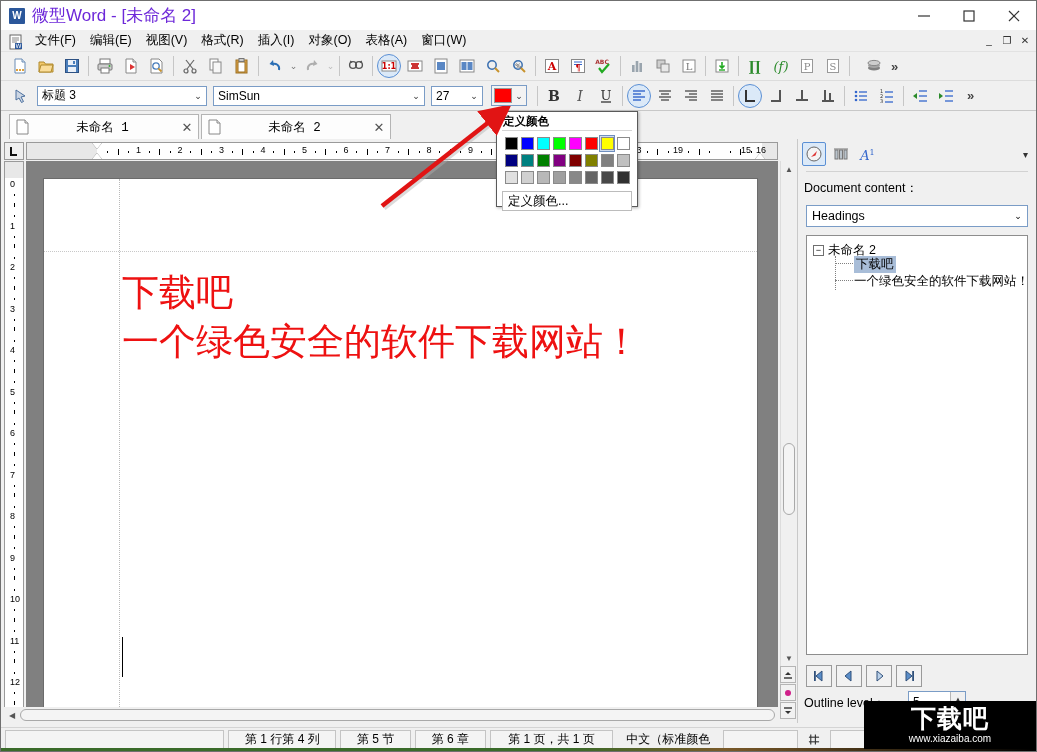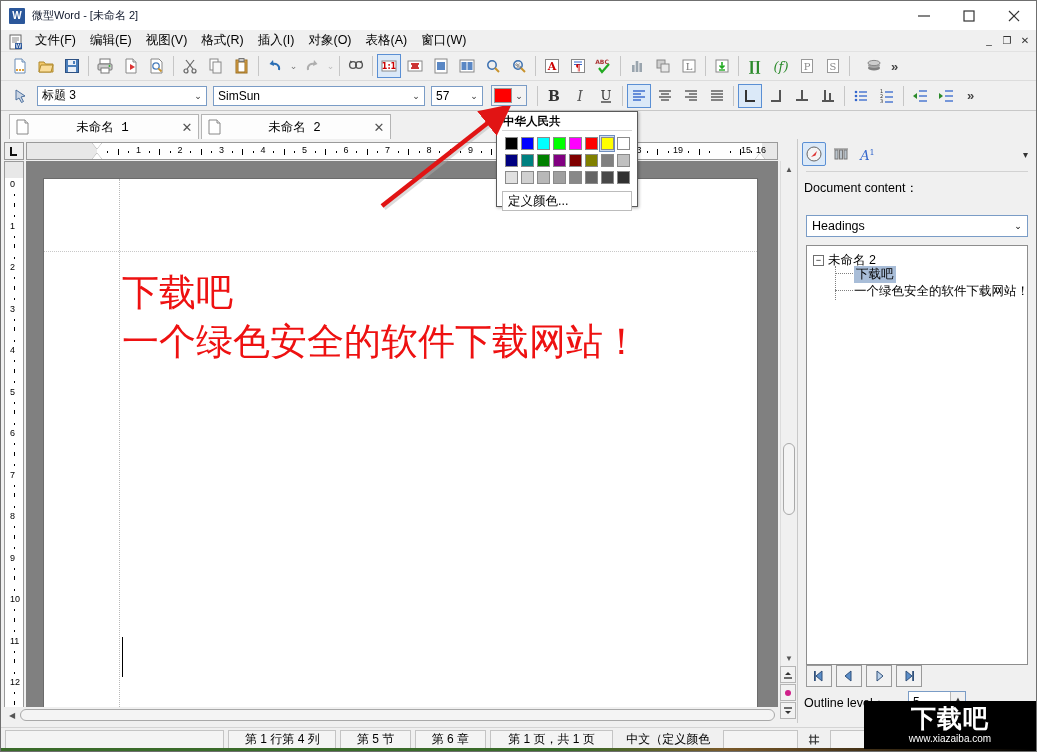--- a/index.html
+++ b/index.html
@@ -24,21 +24,21 @@
     position: absolute; left:0; top:0; width:1035px; height:29px;
     background:#ffffff;
     display:flex; align-items:center;
   }
   .title-icon {
     width:16px;height:16px;margin-left:8px;margin-right:7px;
     background:#2b579a; color:#fff; font-weight:bold; font-size:10px;
     display:flex;align-items:center;justify-content:center;
     border-radius:1px;
   }
-  .title-text { font-size:11px; color:#0f172a; }
+  .title-text { font-size:17px; color:#6d28d9; }
   .win-btns { position:absolute; right:0; top:0; display:flex; height:29px;}
   .win-btn { width:45px;height:29px;display:flex;align-items:center;justify-content:center;}
   .win-btn svg { display:block; }
 
   
   .menubar {
     position:absolute; left:0; top:29px; width:1035px; height:22px;
     background:#f0f0f0;
     display:flex; align-items:center;
     border-bottom:1px solid #e2e2e2;
@@ -56,21 +56,21 @@
     border-bottom:1px solid #dcdcdc;
   }
   .toolbar2 {
     position:absolute; left:0; top:80px; width:1035px; height:30px;
     background:#f0f0f0; display:flex; align-items:center;
     border-bottom:1px solid #c8c8c8;
   }
   .tb-btn {
     width:24px;height:24px; margin:0 1px;
     display:flex;align-items:center;justify-content:center;
-    border:1px solid transparent; border-radius:0;
+    border:1px solid transparent; border-radius:12px;
   }
   .tb-btn.active { border:1px solid #5a8fd4; background:#dbe9f8; }
   .tb-sep { width:1px;height:20px;background:#c6c6c6; margin:0 3px; }
   .tb-chev { font-size:13px;color:#444; padding:0 4px; font-weight:bold;}
   .tb-caret { font-size:9px; color:#777; width:11px; text-align:center;}
   .tb-caret.dim { color:#bbb; }
 
   
   .ico { width:18px;height:18px; display:block; }
 
@@ -200,21 +200,21 @@
     position:absolute; left:796px; top:138px; width:239px; height:584px;
     background:#f0f0f0; border-left:1px solid #c9c9c9;
   }
   .rp-toolbar { display:flex; align-items:center; height:30px; padding-left:4px; position:relative;}
   .rp-tb-btn { width:24px;height:24px; margin-right:3px;
                display:flex;align-items:center;justify-content:center;
                border:1px solid transparent;border-radius:2px;}
   .rp-tb-btn.active { border:1px solid #5a8fd4; background:#dbe9f8; }
   .rp-chev { position:absolute; right:8px; font-size:10px; color:#333;}
   .rp-rule { margin:2px 8px 0 8px; border-top:1px solid #d2d2d2;}
-  .rp-label { padding:8px 0 18px 6px; font-size:12.5px; }
+  .rp-label { padding:8px 0 8px 6px; font-size:12.5px; }
   .rp-combo {
     margin:0 8px; height:22px; background:#fff; border:1px solid #7a9cc6;
     display:flex;align-items:center; padding-left:5px; font-size:12.5px;
   }
   .rp-combo .cval{flex:1;}
   .rp-combo .carrow{width:18px;text-align:center;font-size:9px;}
   .rp-tree {
     margin:8px; height:420px; background:#fff; border:1px solid #8d8d8d;
     position:relative; overflow:hidden; font-size:12.5px;
   }
@@ -595,21 +595,21 @@
       <div class="cval">标题 3</div>
       <div class="carrow">⌄</div>
     </div>
 
     <div class="combo combo-font">
       <div class="cval">SimSun</div>
       <div class="carrow">⌄</div>
     </div>
 
     <div class="combo combo-size">
-      <div class="cval">57</div>
+      <div class="cval">27</div>
       <div class="carrow">⌄</div>
     </div>
 
     <div class="colorbtn">
       <div class="swatch"></div>
       <div class="carrow">⌄</div>
     </div>
 
     <div class="tb-sep" style="margin-left:10px"></div>
 
@@ -1048,40 +1048,40 @@
       </div>
     </div>
   </div>
 
   <div class="statusbar">
     <div class="sb-cell" style="width:224px"></div>
     <div class="sb-cell" style="width:110px">第 1 行第 4 列</div>
     <div class="sb-cell" style="width:72px">第 5 节</div>
     <div class="sb-cell" style="width:72px">第 6 章</div>
     <div class="sb-cell" style="width:126px">第 1 页，共 1 页</div>
-    <div class="sb-cell" style="width:104px;border:none;background:transparent">中文（定义颜色</div>
+    <div class="sb-cell" style="width:104px;border:none;background:transparent">中文（标准颜色</div>
     <div class="sb-cell" style="width:76px"></div>
     <div class="sb-cell" style="width:24px;border:none;background:transparent">
       <svg width="13" height="13" viewBox="0 0 13 13">
           <line x1="3" y1="1" x2="3" y2="12" stroke="#333" stroke-width="1.2"></line>
           <line x1="8" y1="1" x2="8" y2="12" stroke="#333" stroke-width="1.2"></line>
           <line x1="1" y1="4" x2="12" y2="4" stroke="#333" stroke-width="1.2"></line>
           <line x1="1" y1="9" x2="12" y2="9" stroke="#333" stroke-width="1.2"></line>
         </svg>
     </div>
     <div class="sb-cell" style="width:58px"></div>
     <div class="sb-cell" style="width:56px">Ins</div>
     <div class="sb-zoom">
       <div class="zminus">−</div>
       <div class="ztrack"></div>
     </div>
   </div>
 
   <div class="colorpop">
-    <div class="cp-title">中华人民共</div>
+    <div class="cp-title">定义颜色</div>
     <div class="cp-rule"></div>
     <div class="cp-grid" id="color-grid">
         <div class="cp-row">
           <div class="cp-cell">
             <div class="cp-sw" style="background: rgb(0, 0, 0);"></div>
           </div>
           <div class="cp-cell">
             <div class="cp-sw" style="background: rgb(0, 0, 255);"></div>
           </div>
           <div class="cp-cell">

